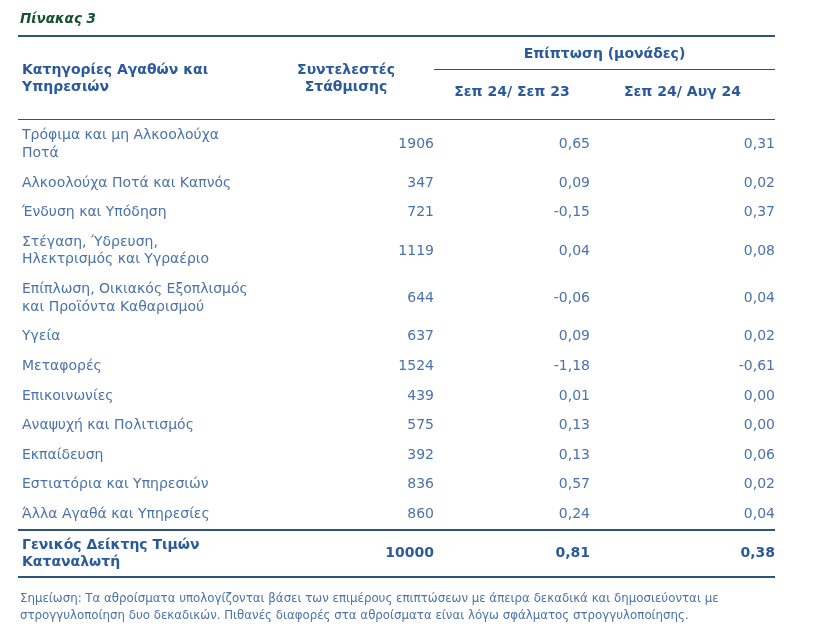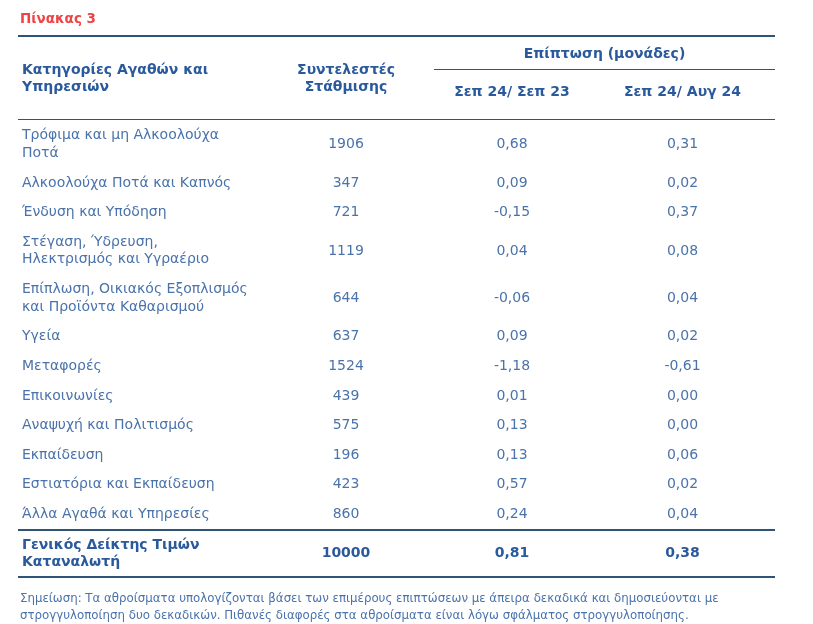--- a/index.html
+++ b/index.html
@@ -13,23 +13,24 @@
     font-family: "DejaVu Sans", "Liberation Sans", sans-serif;
     overflow: hidden;
   }
   .wrap {
     margin: 8px 0 0 18px;
     width: 757px;
   }
   .title {
     font-size: 13.5px;
     font-weight: bold;
-    color: #ef4444;
+    color: #14532d;
     padding: 2px 0 9px 2px;
     border-bottom: 2px solid #2e5578;
+    font-style: italic;
   }
   table {
     border-collapse: collapse;
     width: 757px;
     table-layout: fixed;
   }
   col.c1 { width: 240px; }
   col.c2 { width: 176px; }
   col.c3 { width: 156px; }
   col.c4 { width: 185px; }
@@ -58,20 +59,21 @@
     padding: 8px 0 6px 0;
   }
   th.sub-head {
     padding: 13px 0 19px 0;
     margin-top: 10px;
   }
   td {
     color: #4a73ab;
     padding-top: 6px;
     padding-bottom: 6px;
+    text-align: right;
   }
   tr.total-row td {
     border-top: 2px solid #2e5578;
     border-bottom: 2px solid #2e5578;
     font-weight: bold;
     color: #2a5a9c;
     padding-top: 5px;
     padding-bottom: 5px;
   }
   .note {
@@ -104,21 +106,21 @@
       </tr>
       <tr>
         <th class="sub-head head-bottom">Σεπ 24/ Σεπ 23</th>
         <th class="sub-head head-bottom">Σεπ 24/ Αυγ 24</th>
       </tr>
     </thead>
     <tbody>
       <tr>
         <td class="cat-cell">Τρόφιμα και μη Αλκοολούχα Ποτά</td>
         <td>1906</td>
-        <td>0,68</td>
+        <td>0,65</td>
         <td>0,31</td>
       </tr>
       <tr>
         <td class="cat-cell">Αλκοολούχα Ποτά και Καπνός</td>
         <td>347</td>
         <td>0,09</td>
         <td>0,02</td>
       </tr>
       <tr>
         <td class="cat-cell">Ένδυση και Υπόδηση</td>
@@ -157,27 +159,27 @@
         <td>0,00</td>
       </tr>
       <tr>
         <td class="cat-cell">Αναψυχή και Πολιτισμός</td>
         <td>575</td>
         <td>0,13</td>
         <td>0,00</td>
       </tr>
       <tr>
         <td class="cat-cell">Εκπαίδευση</td>
-        <td>196</td>
+        <td>392</td>
         <td>0,13</td>
         <td>0,06</td>
       </tr>
       <tr>
-        <td class="cat-cell">Εστιατόρια και Εκπαίδευση</td>
-        <td>423</td>
+        <td class="cat-cell">Εστιατόρια και Υπηρεσιών</td>
+        <td>836</td>
         <td>0,57</td>
         <td>0,02</td>
       </tr>
       <tr>
         <td class="cat-cell">Άλλα Αγαθά και Υπηρεσίες</td>
         <td>860</td>
         <td>0,24</td>
         <td>0,04</td>
       </tr>
       <tr class="total-row">

